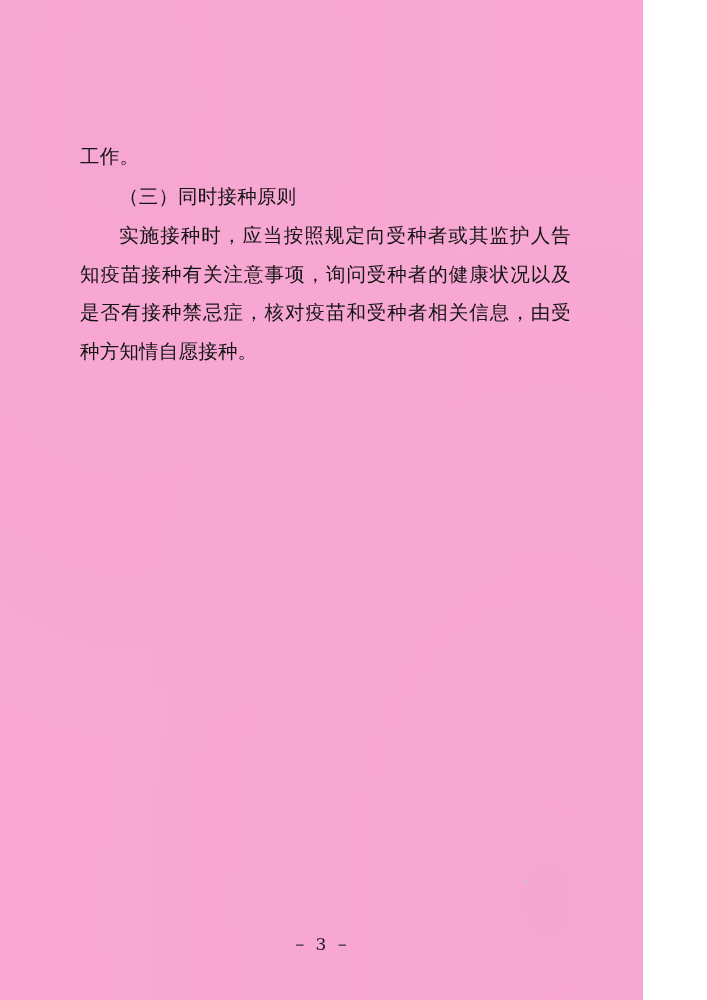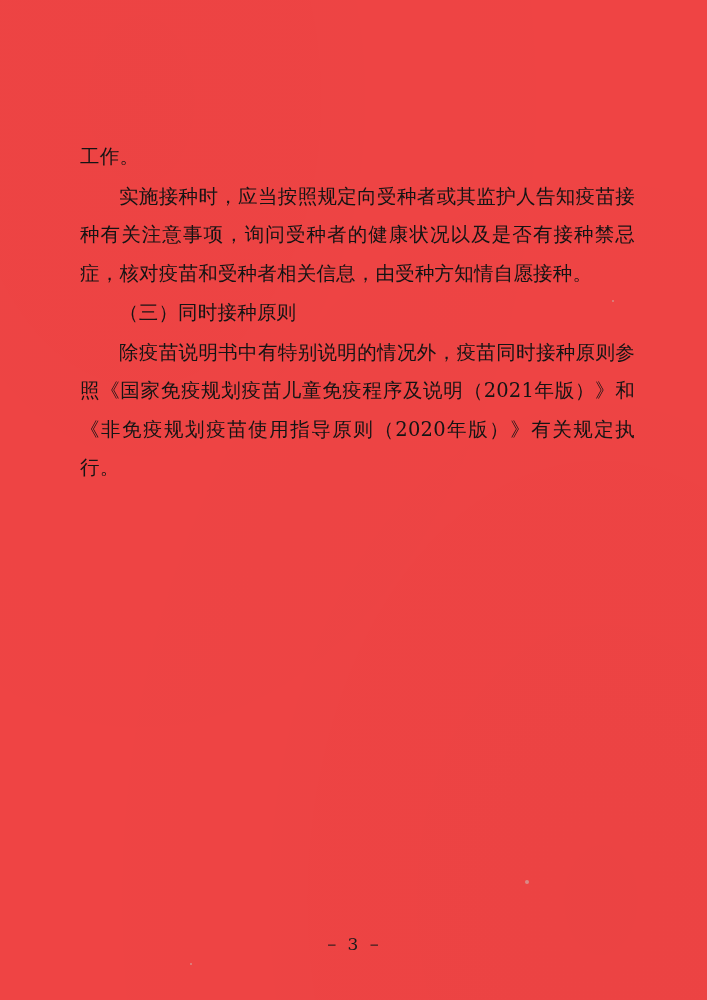--- a/index.html
+++ b/index.html
@@ -9,23 +9,23 @@
   body {
     width: 707px;
     height: 1000px;
     background: #ffffff;
     font-family: "DejaVu Serif", "Liberation Serif", serif;
     color: #1a1a1a;
     overflow: hidden;
   }
   .page {
     position: relative;
-    width: 707px;
+    width: 643px;
     height: 1000px;
-    background: #ef4444;
+    background: #f9a8d4;
     box-sizing: border-box;
     padding: 138px 72px 0 80px;
   }
   
   .page::before {
     content: "";
     position: absolute;
     inset: 0;
     background:
       radial-gradient(ellipse at 20% 10%, rgba(0,0,0,0.012), rgba(0,0,0,0) 60%),
@@ -70,23 +70,22 @@
   .s2 { width: 2px; height: 2px; left: 190px; top: 963px; }
   .s3 { width: 2px; height: 2px; left: 612px; top: 300px; }
 </style>
 </head>
 <body>
 
 <div class="page">
 
   <div class="body-text">
     <p class="para">工作。</p>
+    <p class="para indent">（三）同时接种原则</p>
     <p class="para indent">实施接种时，应当按照规定向受种者或其监护人告知疫苗接种有关注意事项，询问受种者的健康状况以及是否有接种禁忌症，核对疫苗和受种者相关信息，由受种方知情自愿接种。</p>
-    <p class="para indent">（三）同时接种原则</p>
-    <p class="para indent">除疫苗说明书中有特别说明的情况外，疫苗同时接种原则参照《国家免疫规划疫苗儿童免疫程序及说明（2021年版）》和《非免疫规划疫苗使用指导原则（2020年版）》有关规定执行。</p>
   </div>
 
   <div class="speck s1"></div>
   <div class="speck s2"></div>
   <div class="speck s3"></div>
 
   <div class="footer">－ 3 －</div>
 </div>
 
 </body></html>

